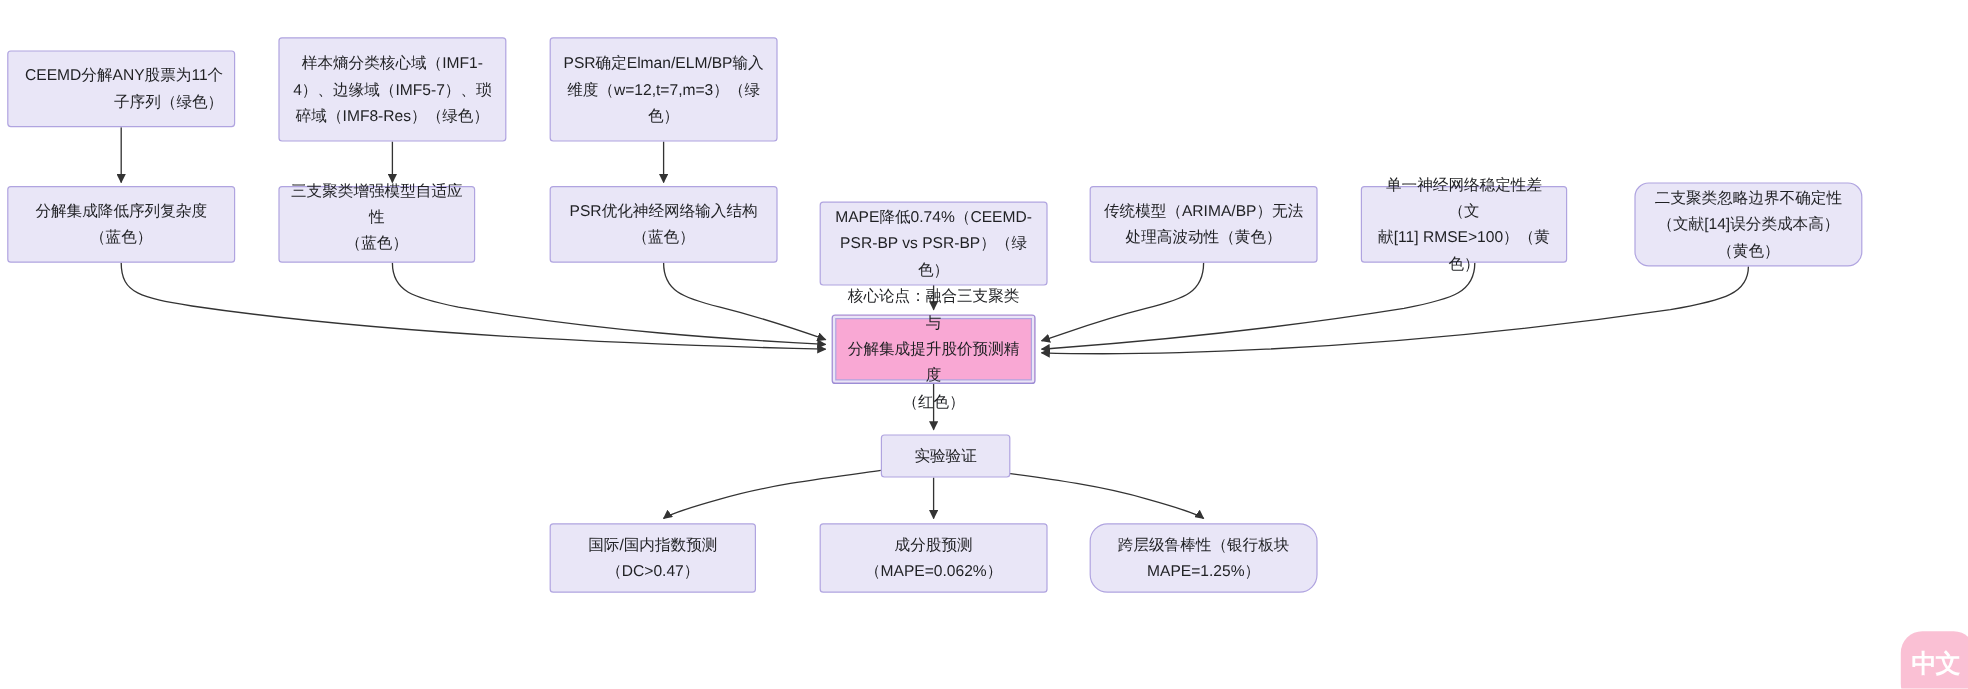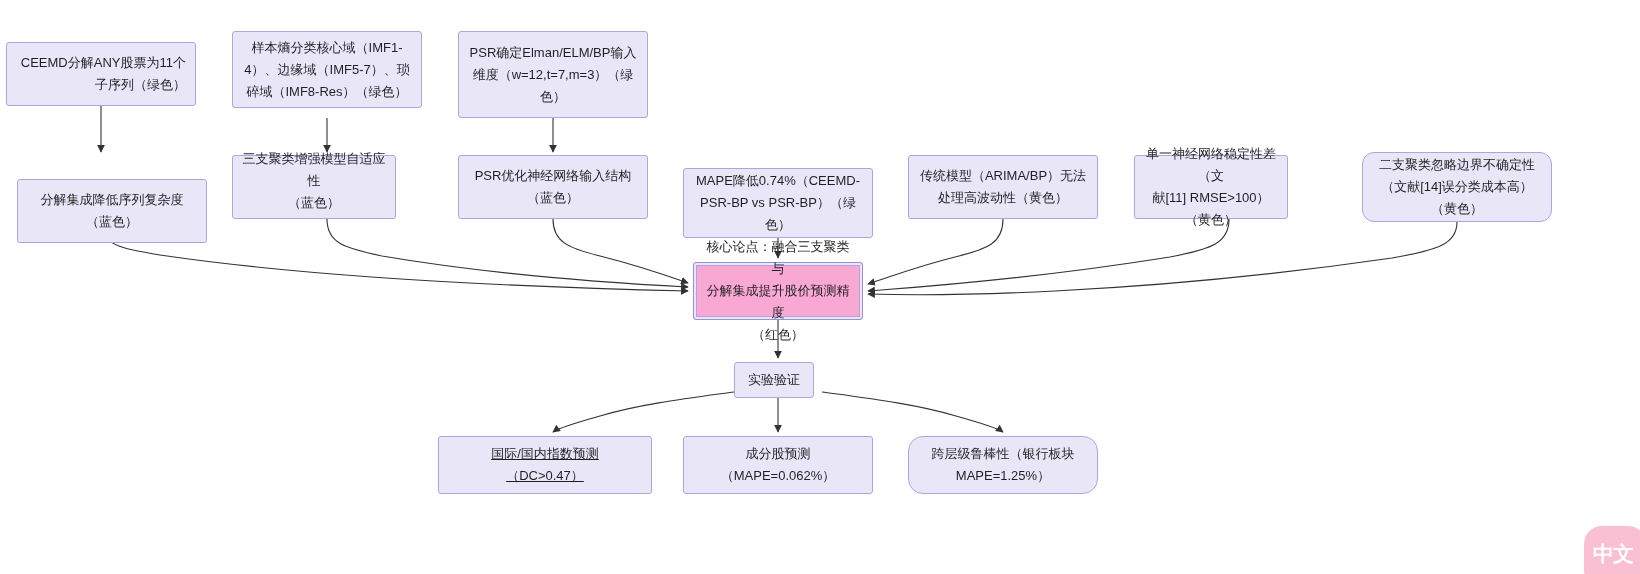--- a/index.html
+++ b/index.html
@@ -109,33 +109,33 @@
       <path d="M 778 398 L 778 432"></path>
       <path d="M 822 392 C 866 398 916 404 956 416 C 981 423 999 429 1003 432"></path>
     </g>
   </svg>
 
   <div class="node" style="left:6px; top:42px; width:190px; height:64px;text-align:right;">
     <span class="label">CEEMD分解ANY股票为11个
 子序列（绿色）</span>
   </div>
 
-  <div class="node" style="left:232px; top:31px; width:190px; height:77px;">
+  <div class="node" style="left:232px; top:31px; width:190px; height:87px;">
     <span class="label">样本熵分类核心域（IMF1-
 4）、边缘域（IMF5-7）、琐
 碎域（IMF8-Res）（绿色）</span>
   </div>
 
   <div class="node" style="left:458px; top:31px; width:190px; height:87px;">
     <span class="label">PSR确定Elman/ELM/BP输入
 维度（w=12,t=7,m=3）（绿
 色）</span>
   </div>
 
-  <div class="node" style="left:17px; top:155px; width:190px; height:64px;margin-top:24px;">
+  <div class="node" style="left:6px; top:155px; width:190px; height:64px;">
     <span class="label">分解集成降低序列复杂度
 （蓝色）</span>
   </div>
 
   <div class="node" style="left:232px; top:155px; width:164px; height:64px;align-items:flex-end;">
     <span class="label">三支聚类增强模型自适应性
 （蓝色）</span>
   </div>
 
   <div class="node" style="left:458px; top:155px; width:190px; height:64px;">
@@ -147,42 +147,42 @@
     <span class="label">MAPE降低0.74%（CEEMD-
 PSR-BP vs PSR-BP）（绿
 色）</span>
   </div>
 
   <div class="node" style="left:908px; top:155px; width:190px; height:64px;">
     <span class="label">传统模型（ARIMA/BP）无法
 处理高波动性（黄色）</span>
   </div>
 
-  <div class="node" style="left:1134px; top:155px; width:154px; height:64px;">
+  <div class="node" style="left:1134px; top:155px; width:172px; height:64px;">
     <span class="label">单一神经网络稳定性差（文
 献[11] RMSE&gt;100）（黄色）</span>
   </div>
 
   <div class="node" style="left:1362px; top:152px; width:190px; height:70px;border-radius:12px;">
     <span class="label">二支聚类忽略边界不确定性
 （文献[14]误分类成本高）
 （黄色）</span>
   </div>
 
   <div class="node core" style="left:693px; top:262px; width:170px; height:58px;">
     <span class="label">核心论点：融合三支聚类与
 分解集成提升股价预测精度
 （红色）</span>
   </div>
 
-  <div class="node" style="left:734px; top:362px; width:80px; height:36px;">
+  <div class="node" style="left:734px; top:362px; width:108px; height:36px;">
     <span class="label">实验验证</span>
   </div>
 
-  <div class="node" style="left:438px; top:436px; width:214px; height:58px;text-decoration:underline;">
+  <div class="node" style="left:458px; top:436px; width:172px; height:58px;">
     <span class="label">国际/国内指数预测
 （DC&gt;0.47）</span>
   </div>
 
   <div class="node" style="left:683px; top:436px; width:190px; height:58px;">
     <span class="label">成分股预测
 （MAPE=0.062%）</span>
   </div>
 
   <div class="node" style="left:908px; top:436px; width:190px; height:58px;border-radius:15px;">

